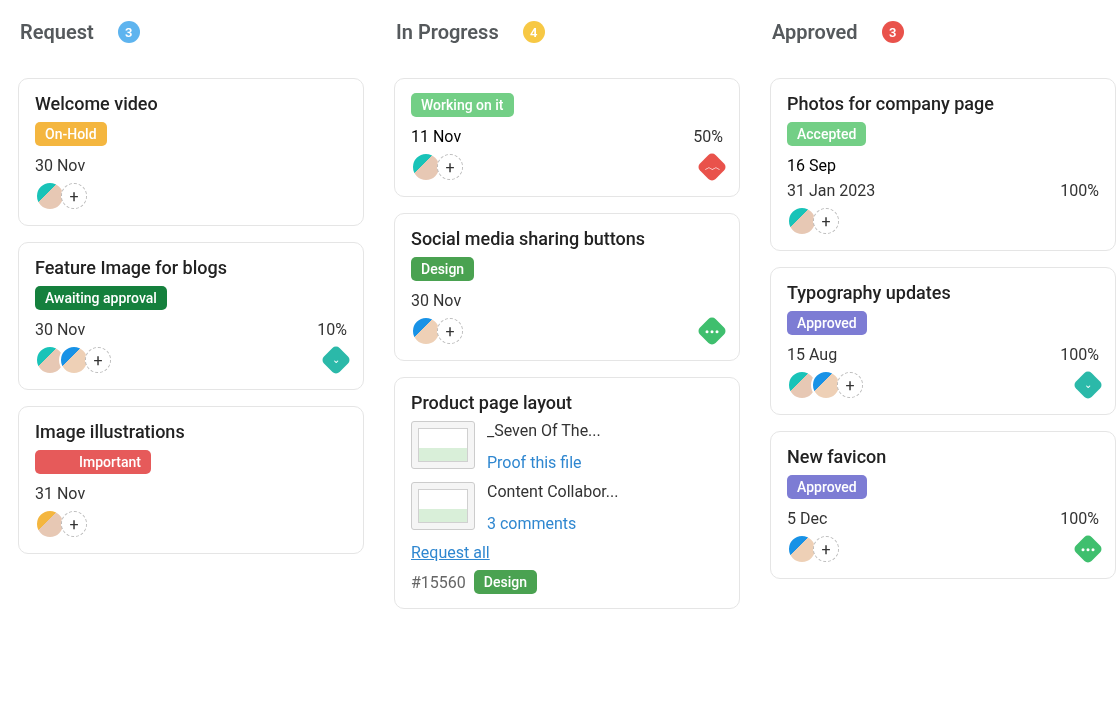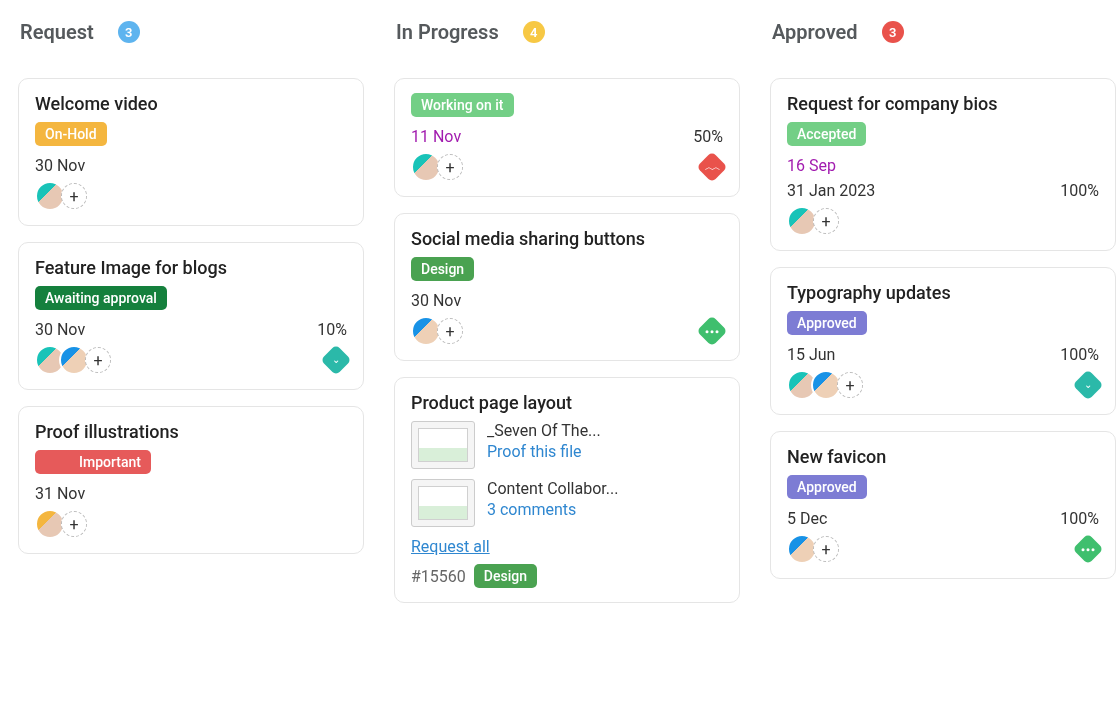--- a/index.html
+++ b/index.html
@@ -84,21 +84,21 @@
     .row-date {
       display: flex;
       justify-content: space-between;
       align-items: center;
       margin-bottom: 6px;
     }
     .date {
       font-size: 16px;
       color: #333;
     }
-    .date.overdue { color: #a21caf; }
+    .date.overdue { color: #000000; }
     .percent {
       font-size: 16px;
       color: #333;
     }
     .avatars-row {
       display: flex;
       align-items: center;
       justify-content: space-between;
       margin-top: 6px;
     }
@@ -160,21 +160,21 @@
       display:flex; gap:12px; align-items:flex-start; margin-bottom:10px;
     }
     .thumb {
       width:64px;height:48px;border:1px solid #ccc;background:#f5f5f5;border-radius:3px;flex:none;
       position:relative;overflow:hidden;
     }
     .thumb::after{
       content:"";position:absolute;inset:6px;border:1px solid #d0d0d0;
       background: linear-gradient(180deg,#fff 60%, #d9efd9 60%);
     }
-    .attach-text { display:flex;flex-direction:column;gap:2px; }
+    .attach-text { display:flex;flex-direction:column;gap:13px; }
     .attach-name { font-size:16px;color:#333; }
     .attach-link { font-size:16px;color:#2f87d0;cursor:pointer; }
     .download-link {
       color:#2f87d0;font-size:16px;text-decoration:underline;cursor:pointer;margin-bottom:8px;display:inline-block;
     }
     .meta-row { display:flex;align-items:center;gap:8px; }
     .task-id { color:#666;font-size:16px; }
   </style>
 </head>
 <body>
@@ -214,21 +214,21 @@
           <span class="avatar a2"></span>
           <span class="add-btn">+</span>
         </div>
         <span class="diamond teal">
             <span class="inner">⌄</span>
           </span>
       </div>
     </div>
 
     <div class="card">
-      <div class="card-title">Proof illustrations</div>
+      <div class="card-title">Image illustrations</div>
       <span class="tag tag-important">Important</span>
       <div class="row-date">
           <span class="date">31 Nov</span>
         </div>
       <div class="avatars-row">
         <div class="avatars">
           <span class="avatar a3"></span>
           <span class="add-btn">+</span>
         </div>
       </div>
@@ -306,42 +306,42 @@
 
   </div>
 
   <div class="column">
     <div class="col-header">
       <span class="col-title">Approved</span>
       <span class="count-badge bg-red">3</span>
     </div>
 
     <div class="card">
-      <div class="card-title">Request for company bios</div>
+      <div class="card-title">Photos for company page</div>
       <span class="tag tag-accepted">Accepted</span>
       <div class="row-date">
           <span class="date overdue">16 Sep</span>
         </div>
       <div class="row-date">
         <span class="date">31 Jan 2023</span>
         <span class="percent">100%</span>
       </div>
       <div class="avatars-row">
         <div class="avatars">
           <span class="avatar a1"></span>
           <span class="add-btn">+</span>
         </div>
       </div>
     </div>
 
     <div class="card">
       <div class="card-title">Typography updates</div>
       <span class="tag tag-approved">Approved</span>
       <div class="row-date">
-        <span class="date">15 Jun</span>
+        <span class="date">15 Aug</span>
         <span class="percent">100%</span>
       </div>
       <div class="avatars-row">
         <div class="avatars">
           <span class="avatar a1"></span>
           <span class="avatar a2"></span>
           <span class="add-btn">+</span>
         </div>
         <span class="diamond teal">
             <span class="inner">⌄</span>

